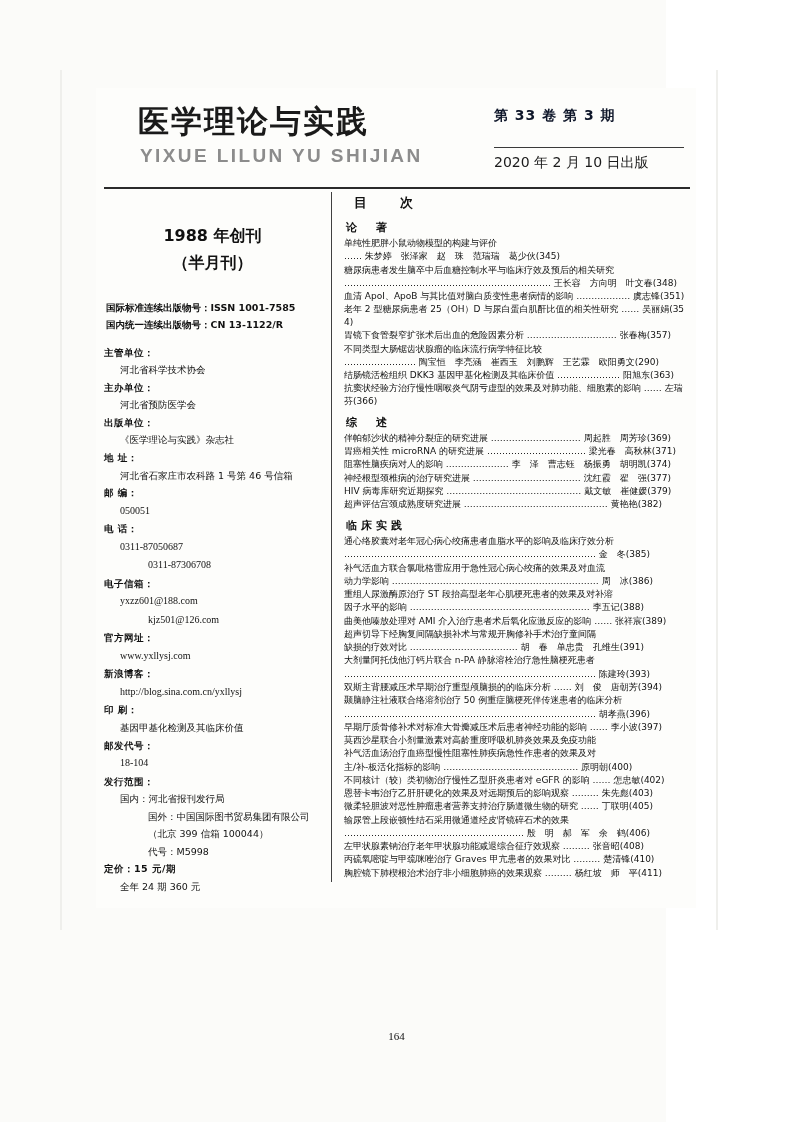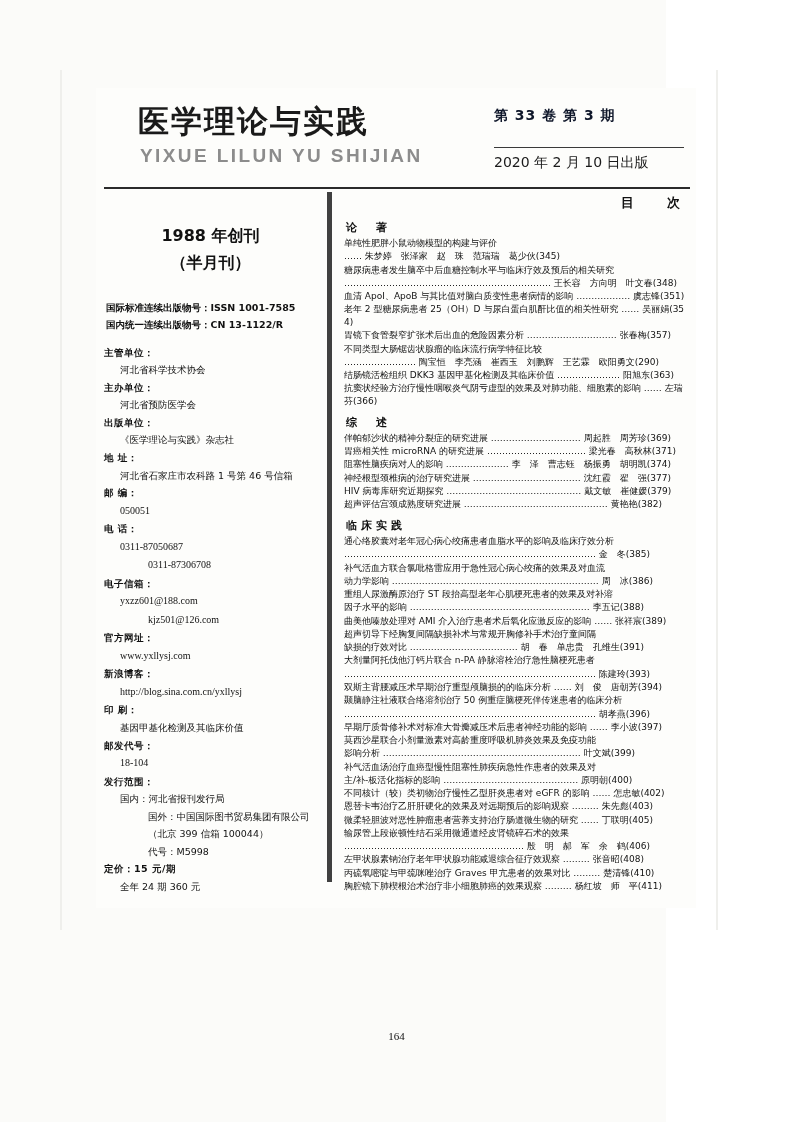--- a/index.html
+++ b/index.html
@@ -86,21 +86,21 @@
     left: 104px;
     top: 192px;
     width: 586px;
     height: 690px;
   }
   .col-left {
     position: absolute;
     left: 0; top: 0;
     width: 228px;
     height: 690px;
-    border-right: 5px solid #404040;
+    border-right: 1px solid #404040;
     padding-right: 10px;
     box-sizing: border-box;
   }
   .col-right {
     position: absolute;
     left: 240px; top: 0;
     width: 346px;
     height: 690px;
   }
 
@@ -136,21 +136,21 @@
   }
   .imprint .val {
     display: block;
     padding-left: 16px;
   }
   .imprint .val.indent2 { padding-left: 44px; }
   .imprint .val.ascii { font-family: "Liberation Serif", serif; font-size: 10px; }
 
   
   .toc-title {
-    text-align: right;
+    text-align: left;
     font-size: 13px;
     font-weight: bold;
     letter-spacing: 10px;
     margin: 2px 0 8px 0;
     padding-left: 10px;
   }
   .sec-head {
     font-size: 11px;
     font-weight: bold;
     letter-spacing: 4px;
@@ -259,21 +259,20 @@
           <div class="entry">曲美他嗪放处理对 AMI 介入治疗患者术后氧化应激反应的影响 …… 张祥宸(389)</div>
           <div class="entry">超声切导下经胸复间隔缺损补术与常规开胸修补手术治疗童间隔</div>
           <div class="entry">缺损的疗效对比 ……………………………… 胡　春　单忠贵　孔维生(391)</div>
           <div class="entry">大剂量阿托伐他汀钙片联合 n-PA 静脉溶栓治疗急性脑梗死患者</div>
           <div class="entry">………………………………………………………………………… 陈建玲(393)</div>
           <div class="entry">双斯主背腰减压术早期治疗重型颅脑损的的临床分析 …… 刘　俊　唐朝芳(394)</div>
           <div class="entry">颞脑静注社液联合络溶剂治疗 50 例重症脑梗死伴传迷患者的临床分析</div>
           <div class="entry">………………………………………………………………………… 胡孝燕(396)</div>
           <div class="entry">早期厅质骨修补术对标准大骨瓣减压术后患者神经功能的影响 …… 李小波(397)</div>
           <div class="entry">莫西沙星联合小剂量激素对高龄重度呼吸机肺炎效果及免疫功能</div>
-          <div class="entry">影响分析 ………………………………………………………… 叶文斌(399)</div>
           <div class="entry">补气活血汤治疗血癌型慢性阻塞性肺疾病急性作患者的效果及对</div>
           <div class="entry">主/补-板活化指标的影响 ……………………………………… 原明朝(400)</div>
           <div class="entry">不同核计（较）类初物治疗慢性乙型肝炎患者对 eGFR 的影响 …… 怎忠敏(402)</div>
           <div class="entry">恩替卡韦治疗乙肝肝硬化的效果及对远期预后的影响观察 ……… 朱先彪(403)</div>
           <div class="entry">微柔轻胆波对恶性肿瘤患者营养支持治疗肠道微生物的研究 …… 丁联明(405)</div>
           <div class="entry">输尿管上段嵌顿性结石采用微通道经皮肾镜碎石术的效果</div>
           <div class="entry">…………………………………………………… 殷　明　郝　军　余　鹤(406)</div>
           <div class="entry">左甲状腺素钠治疗老年甲状腺功能减退综合征疗效观察 ……… 张音昭(408)</div>
           <div class="entry">丙硫氧嘧啶与甲巯咪唑治疗 Graves 甲亢患者的效果对比 ……… 楚清锋(410)</div>
           <div class="entry">胸腔镜下肺楔根治术治疗非小细胞肺癌的效果观察 ……… 杨红坡　师　平(411)</div>

